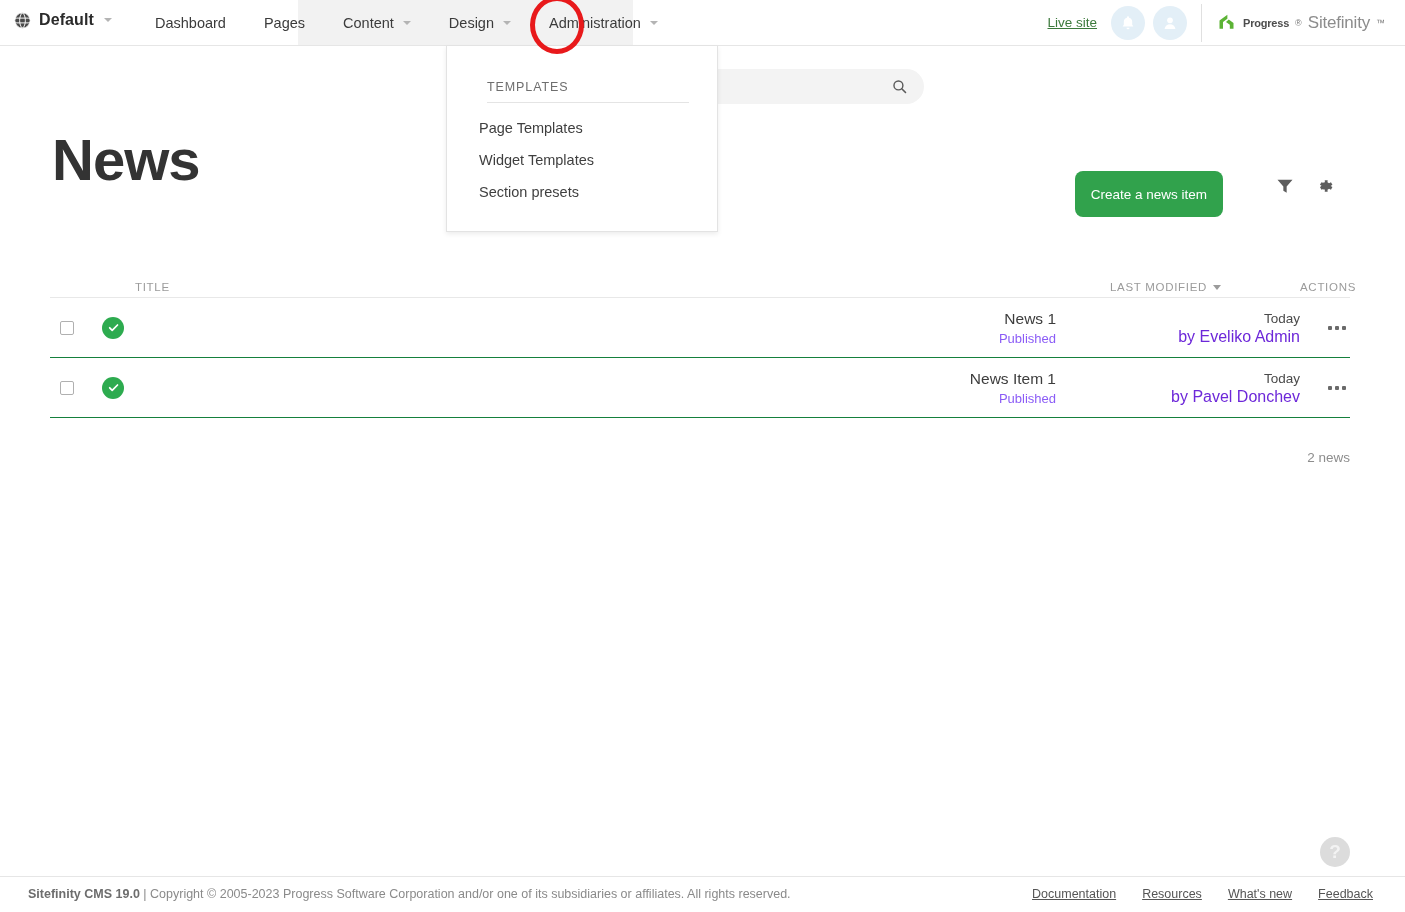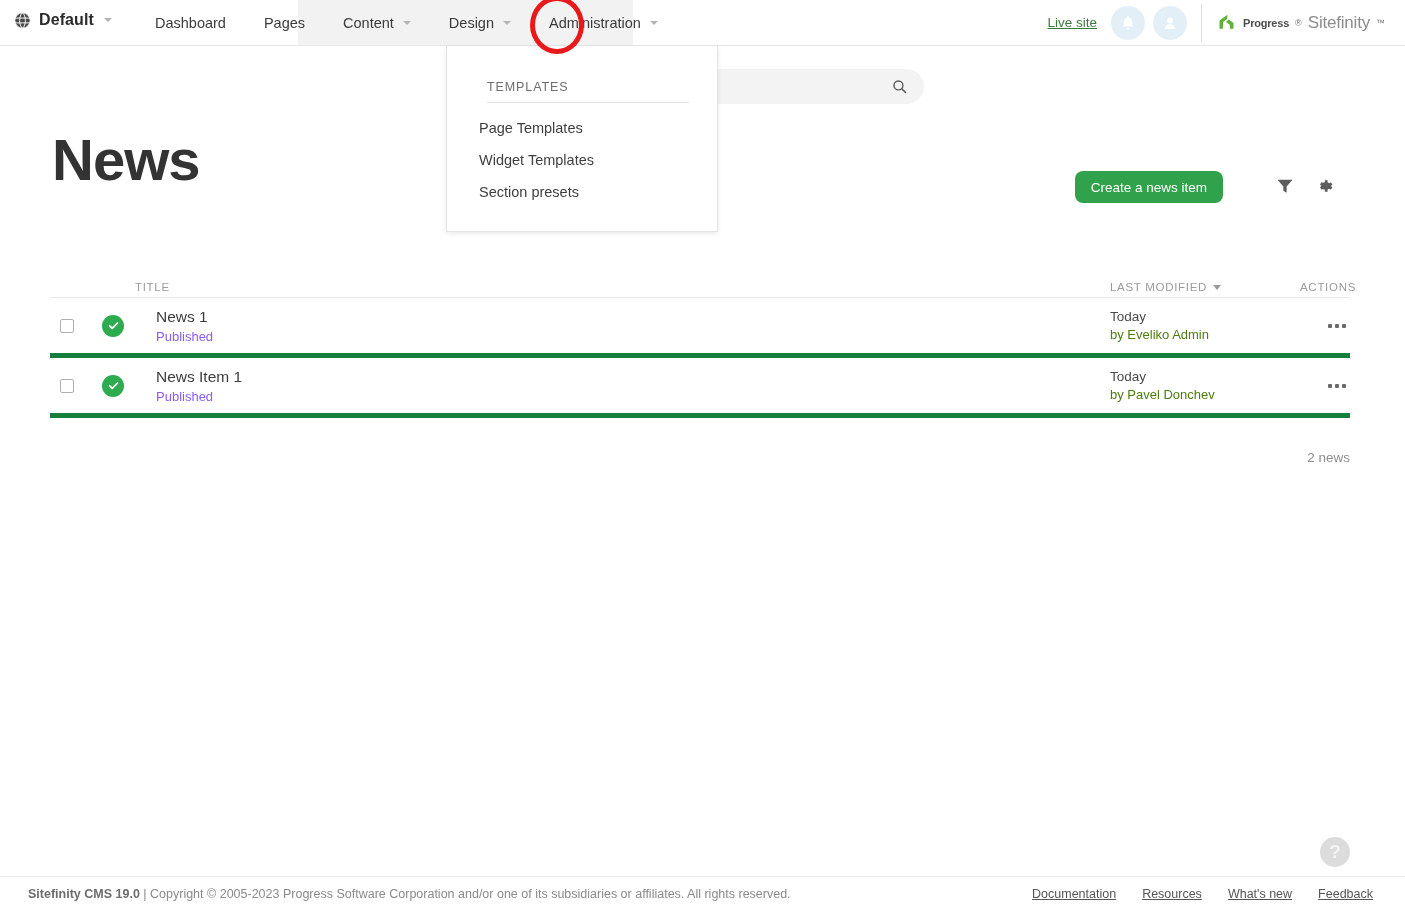--- a/index.html
+++ b/index.html
@@ -111,21 +111,21 @@
   }
 
   
   .page-title {
     position: absolute; left: 52px; top: 126px;
     font-size: 58px; font-weight: bold; color: #333333; letter-spacing: -1px;
   }
 
   
   .create-btn {
-    position: absolute; right: 182px; top: 171px; height: 32px;
+    position: absolute; right: 182px; top: 171px; height: 46px;
     background: #31a24c; color: #ffffff;
     border: none; border-radius: 8px;
     padding: 0 16px;
     font-family: "Liberation Sans", sans-serif; font-size: 13.5px;
     cursor: pointer;
   }
   .filter-btn {
     position: absolute; right: 110px; top: 176px; width: 20px; height: 20px; cursor: pointer;
   }
   .gear-btn {
@@ -146,40 +146,40 @@
   .th-modified { margin-left: auto; width: 190px; display: flex; align-items: center; gap: 6px; cursor: pointer;}
   .th-actions { width: 50px; text-align: right; }
   .sort-caret {
     width: 0; height: 0;
     border-left: 4.5px solid transparent;
     border-right: 4.5px solid transparent;
     border-top: 5px solid #9b9b9b;
   }
   .row {
     display: flex; align-items: center;
-    height: 60px; border-bottom: 5px solid #15803d;
+    height: 60px; border-bottom: 1px solid #15803d; text-align: right;
   }
   .row-check {
     width: 14px; height: 14px; margin: 0 0 0 10px;
     border: 1px solid #b0b0b0; background: #fff; border-radius: 2px;
     cursor: pointer; flex: none;
   }
   .status-icon {
     width: 22px; height: 22px; border-radius: 50%; background: #2dab4f;
     margin-left: 28px; flex: none;
     display: flex; align-items: center; justify-content: center;
   }
   .cell-title { margin-left: 32px; flex: none; width: 900px; }
   .item-title {
     font-size: 15.5px; color: #3d3d3d; cursor: pointer; line-height: 19px;
   }
   .item-sub { font-size: 13px; color: #8b5cf6; margin-top: 3px; line-height: 16px; }
   .cell-modified { margin-left: auto; width: 190px; }
   .mod-line1 { font-size: 13.5px; color: #4a4a4a; line-height: 18px; }
-  .mod-line2 { font-size: 13px; color: #4d7c0f; line-height: 18px; }
+  .mod-line2 { font-size: 16px; color: #6d28d9; line-height: 18px; }
   .cell-actions {
     width: 50px; display: flex; justify-content: flex-end; align-items: center;
     padding-right: 4px;
   }
   .dots { display: flex; gap: 3px; cursor: pointer; }
   .dots span { width: 4px; height: 4px; background: #6a6a6a; border-radius: 1px; display: block; }
   .count {
     position: absolute; right: 55px; top: 450px;
     font-size: 13.5px; color: #8d8d8d;
   }

